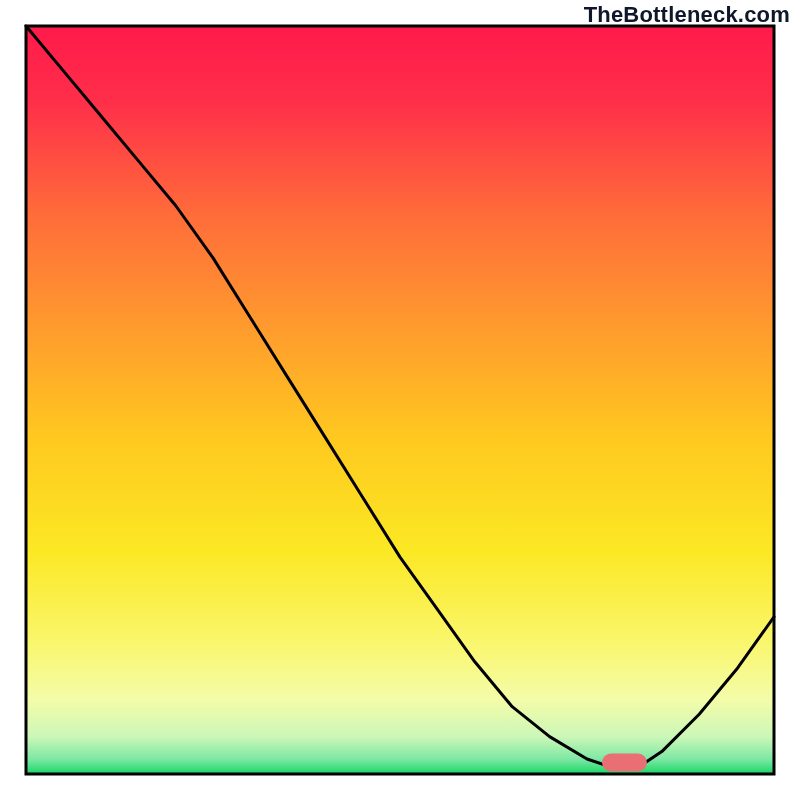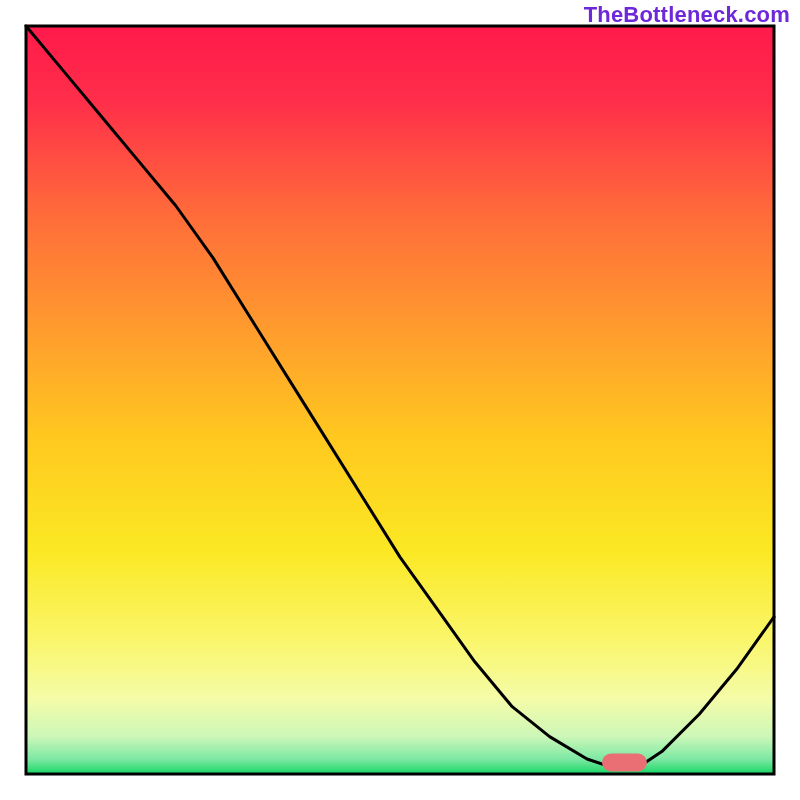--- a/index.html
+++ b/index.html
@@ -15,21 +15,21 @@
     position: relative;
     width: 800px;
     height: 800px;
   }
   .watermark {
     position: absolute;
     top: 2px;
     right: 10px;
     font-size: 22px;
     font-weight: 600;
-    color: #6d28d9;
+    color: #0f172a;
     letter-spacing: 0.2px;
   }
   svg.chart {
     position: absolute;
     top: 0;
     left: 0;
   }
 </style>
 </head>
 <body>

